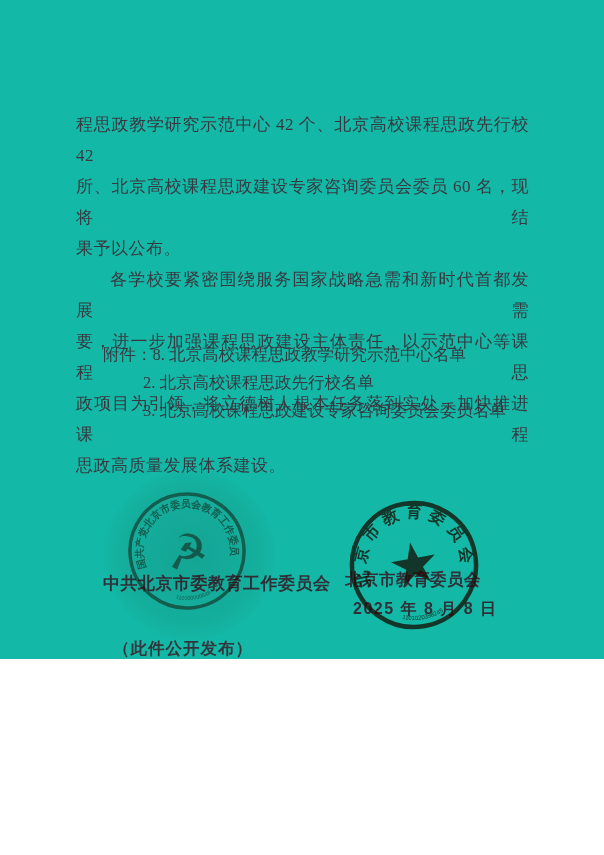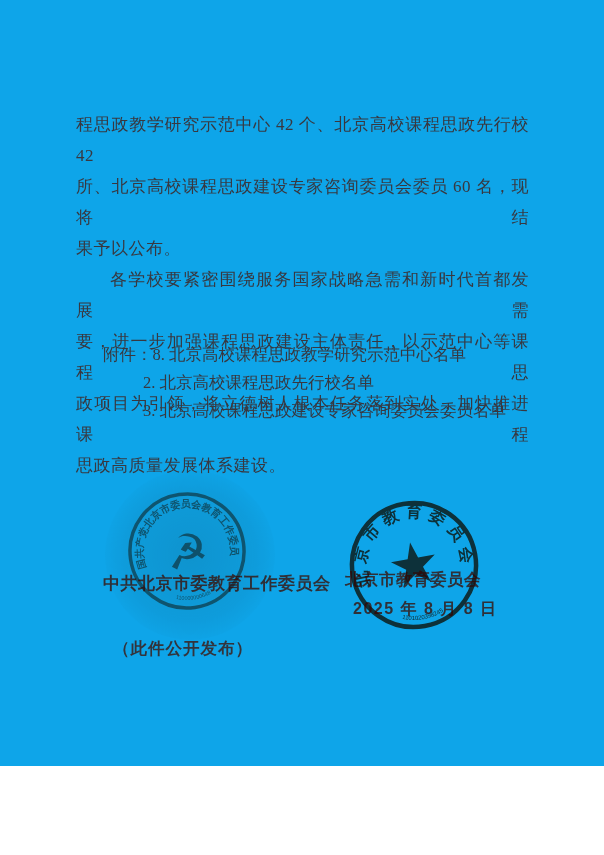--- a/index.html
+++ b/index.html
@@ -1,20 +1,20 @@
 <!DOCTYPE html>
 <html><head>
 <meta charset="utf-8">
 <style>
   html,body { margin:0; padding:0; }
   .page {
     position: relative;
     width: 604px;
-    height: 766px;
-    background: #0ea5e9;
+    height: 659px;
+    background: #14b8a6;
     overflow: hidden;
     font-family: "Liberation Serif", "DejaVu Serif", serif;
     color: #383840;
   }
   
   .body-text {
     position: absolute;
     left: 76px; top: 109px;
     width: 453px;
     font-size: 17px;

